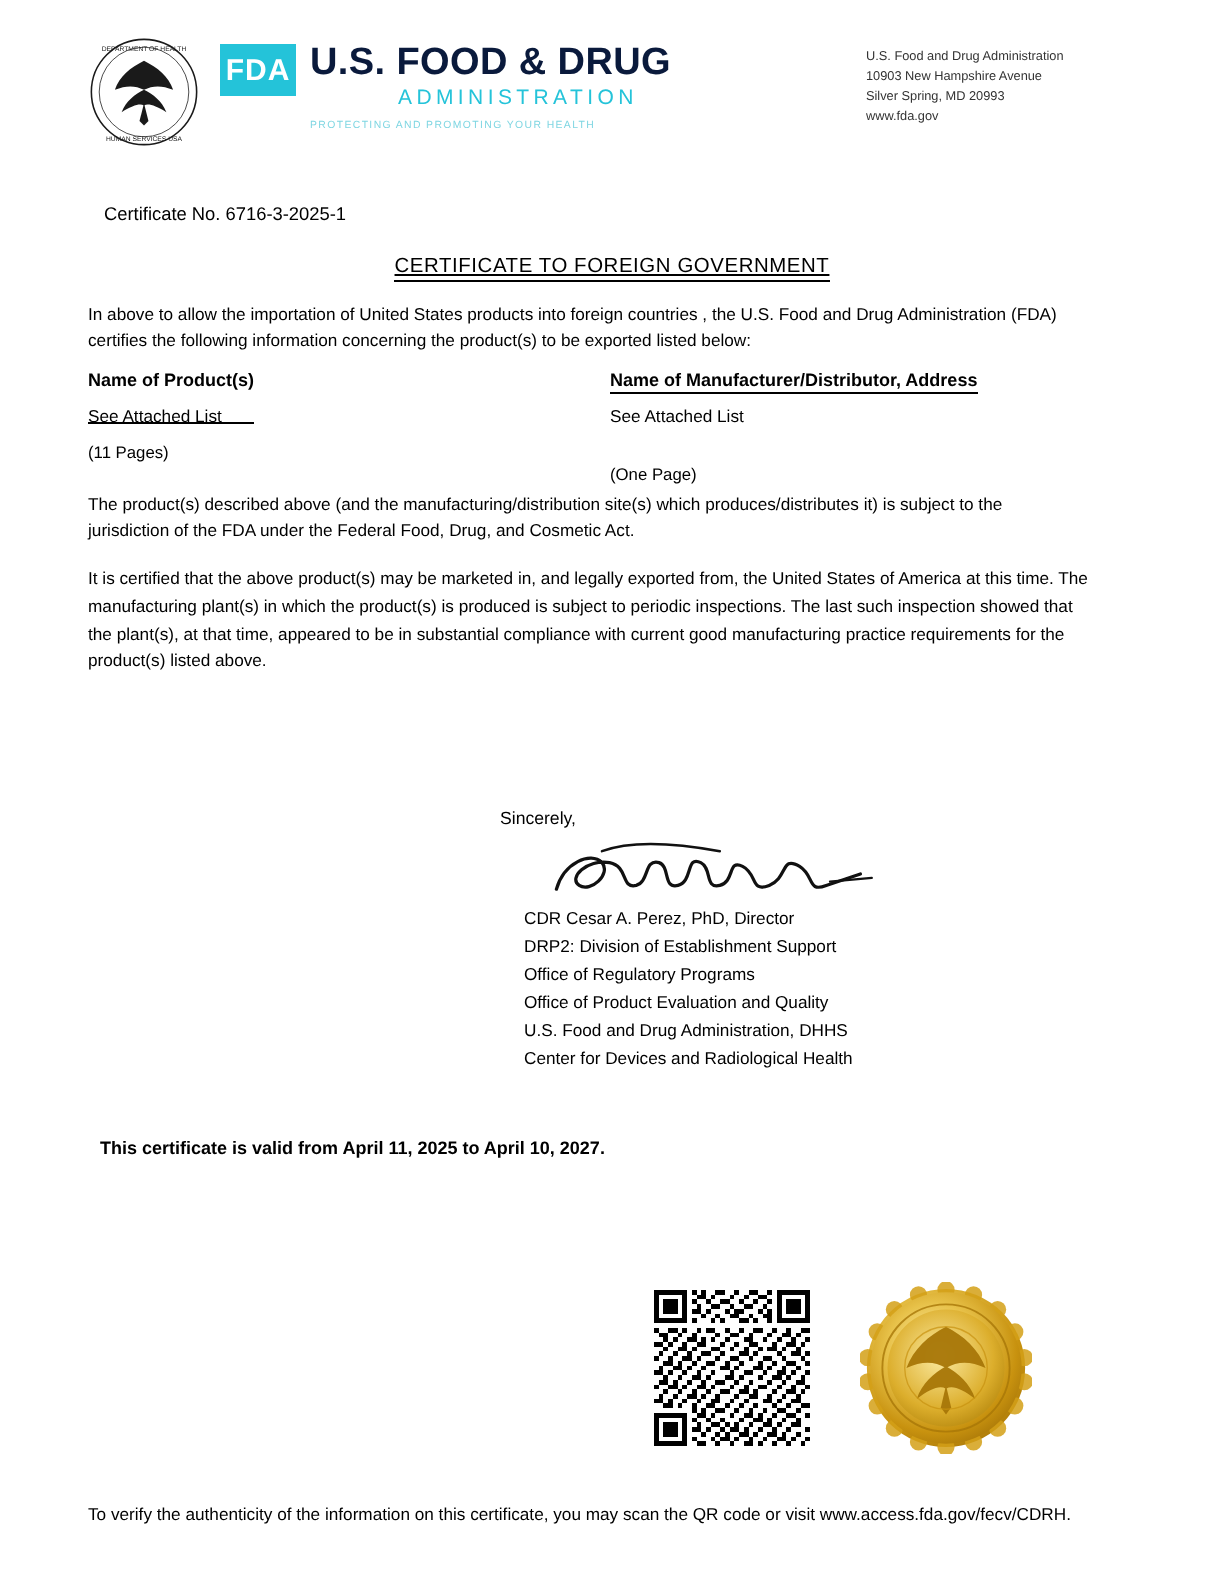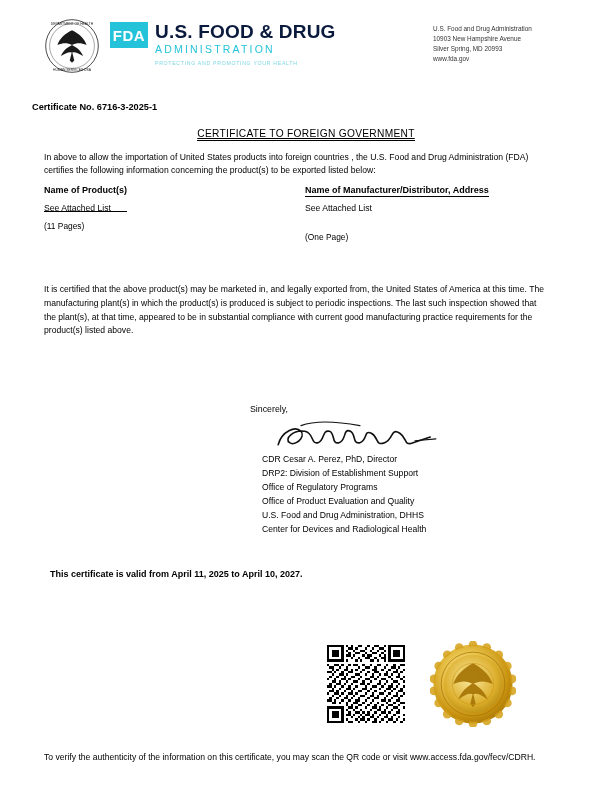--- a/index.html
+++ b/index.html
@@ -68,20 +68,21 @@
     color: #0a1a3c;
     letter-spacing: 0.2px;
     white-space: nowrap;
   }
   .fda-sub {
     font-size: 10.5px;
     color: #24c3d9;
     letter-spacing: 2.2px;
     margin-top: 3px;
     white-space: nowrap;
+    margin-left: 44px;
   }
   .fda-tag {
     font-size: 5.2px;
     color: #7fd6e2;
     letter-spacing: 0.7px;
     margin-top: 6px;
     white-space: nowrap;
   }
   .hdr-address {
     position: absolute;
@@ -91,23 +92,23 @@
     font-size: 6.4px;
     line-height: 1.55;
     color: #333333;
     width: 135px;
   }
 
   
   .cert-no {
     position: absolute;
     top: 102px;
-    left: 32px;
+    left: 52px;
     font-size: 9.2px;
-    font-weight: bold;
+    font-weight: normal;
   }
   .cert-title {
     position: absolute;
     top: 128px;
     left: 0;
     width: 612px;
     text-align: center;
     font-size: 10.2px;
     letter-spacing: 0.3px;
     text-decoration: underline;
@@ -279,20 +280,21 @@
 
   <div class="intro">In above to allow the importation of United States products into foreign countries , the U.S. Food and Drug Administration (FDA) certifies the following information concerning the product(s) to be exported listed below:</div>
 
   <div class="col-head-left">Name of Product(s)</div>
   <div class="col-head-right">Name of Manufacturer/Distributor, Address</div>
   <div class="col-val-left">See Attached List</div>
   <div class="col-val-right">See Attached List</div>
   <div class="col-note-left">(11 Pages)</div>
   <div class="col-note-right">(One Page)</div>
 
+  <div class="para1">The product(s) described above (and the manufacturing/distribution site(s) which produces/distributes it) is subject to the jurisdiction of the FDA under the Federal Food, Drug, and Cosmetic Act.</div>
   <div class="para2">It is certified that the above product(s) may be marketed in, and legally exported from, the United States of America at this time. The manufacturing plant(s) in which the product(s) is produced is subject to periodic inspections. The last such inspection showed that the plant(s), at that time, appeared to be in substantial compliance with current good manufacturing practice requirements for the product(s) listed above.</div>
 
   <div class="sincerely">Sincerely,</div>
 
   <svg class="signature" viewBox="0 0 180 40">
     <path d="M6 28 C10 14 24 8 30 14 C35 20 24 30 18 26 C12 22 22 12 34 14 C44 16 40 28 48 26 C55 24 52 12 60 14 C66 16 62 28 70 26 C78 24 74 10 82 14 C88 17 84 28 92 26 C100 24 96 12 104 16 C112 20 108 30 118 26 C128 22 124 10 134 16 C142 21 138 30 148 26 L166 20" fill="none" stroke="#111111" stroke-width="1.7" stroke-linecap="round"></path>
     <path d="M30 8 C46 2 70 4 92 8" fill="none" stroke="#111111" stroke-width="1.3" stroke-linecap="round"></path>
     <path d="M150 24 L172 22" fill="none" stroke="#111111" stroke-width="1.2" stroke-linecap="round"></path>
   </svg>
 

